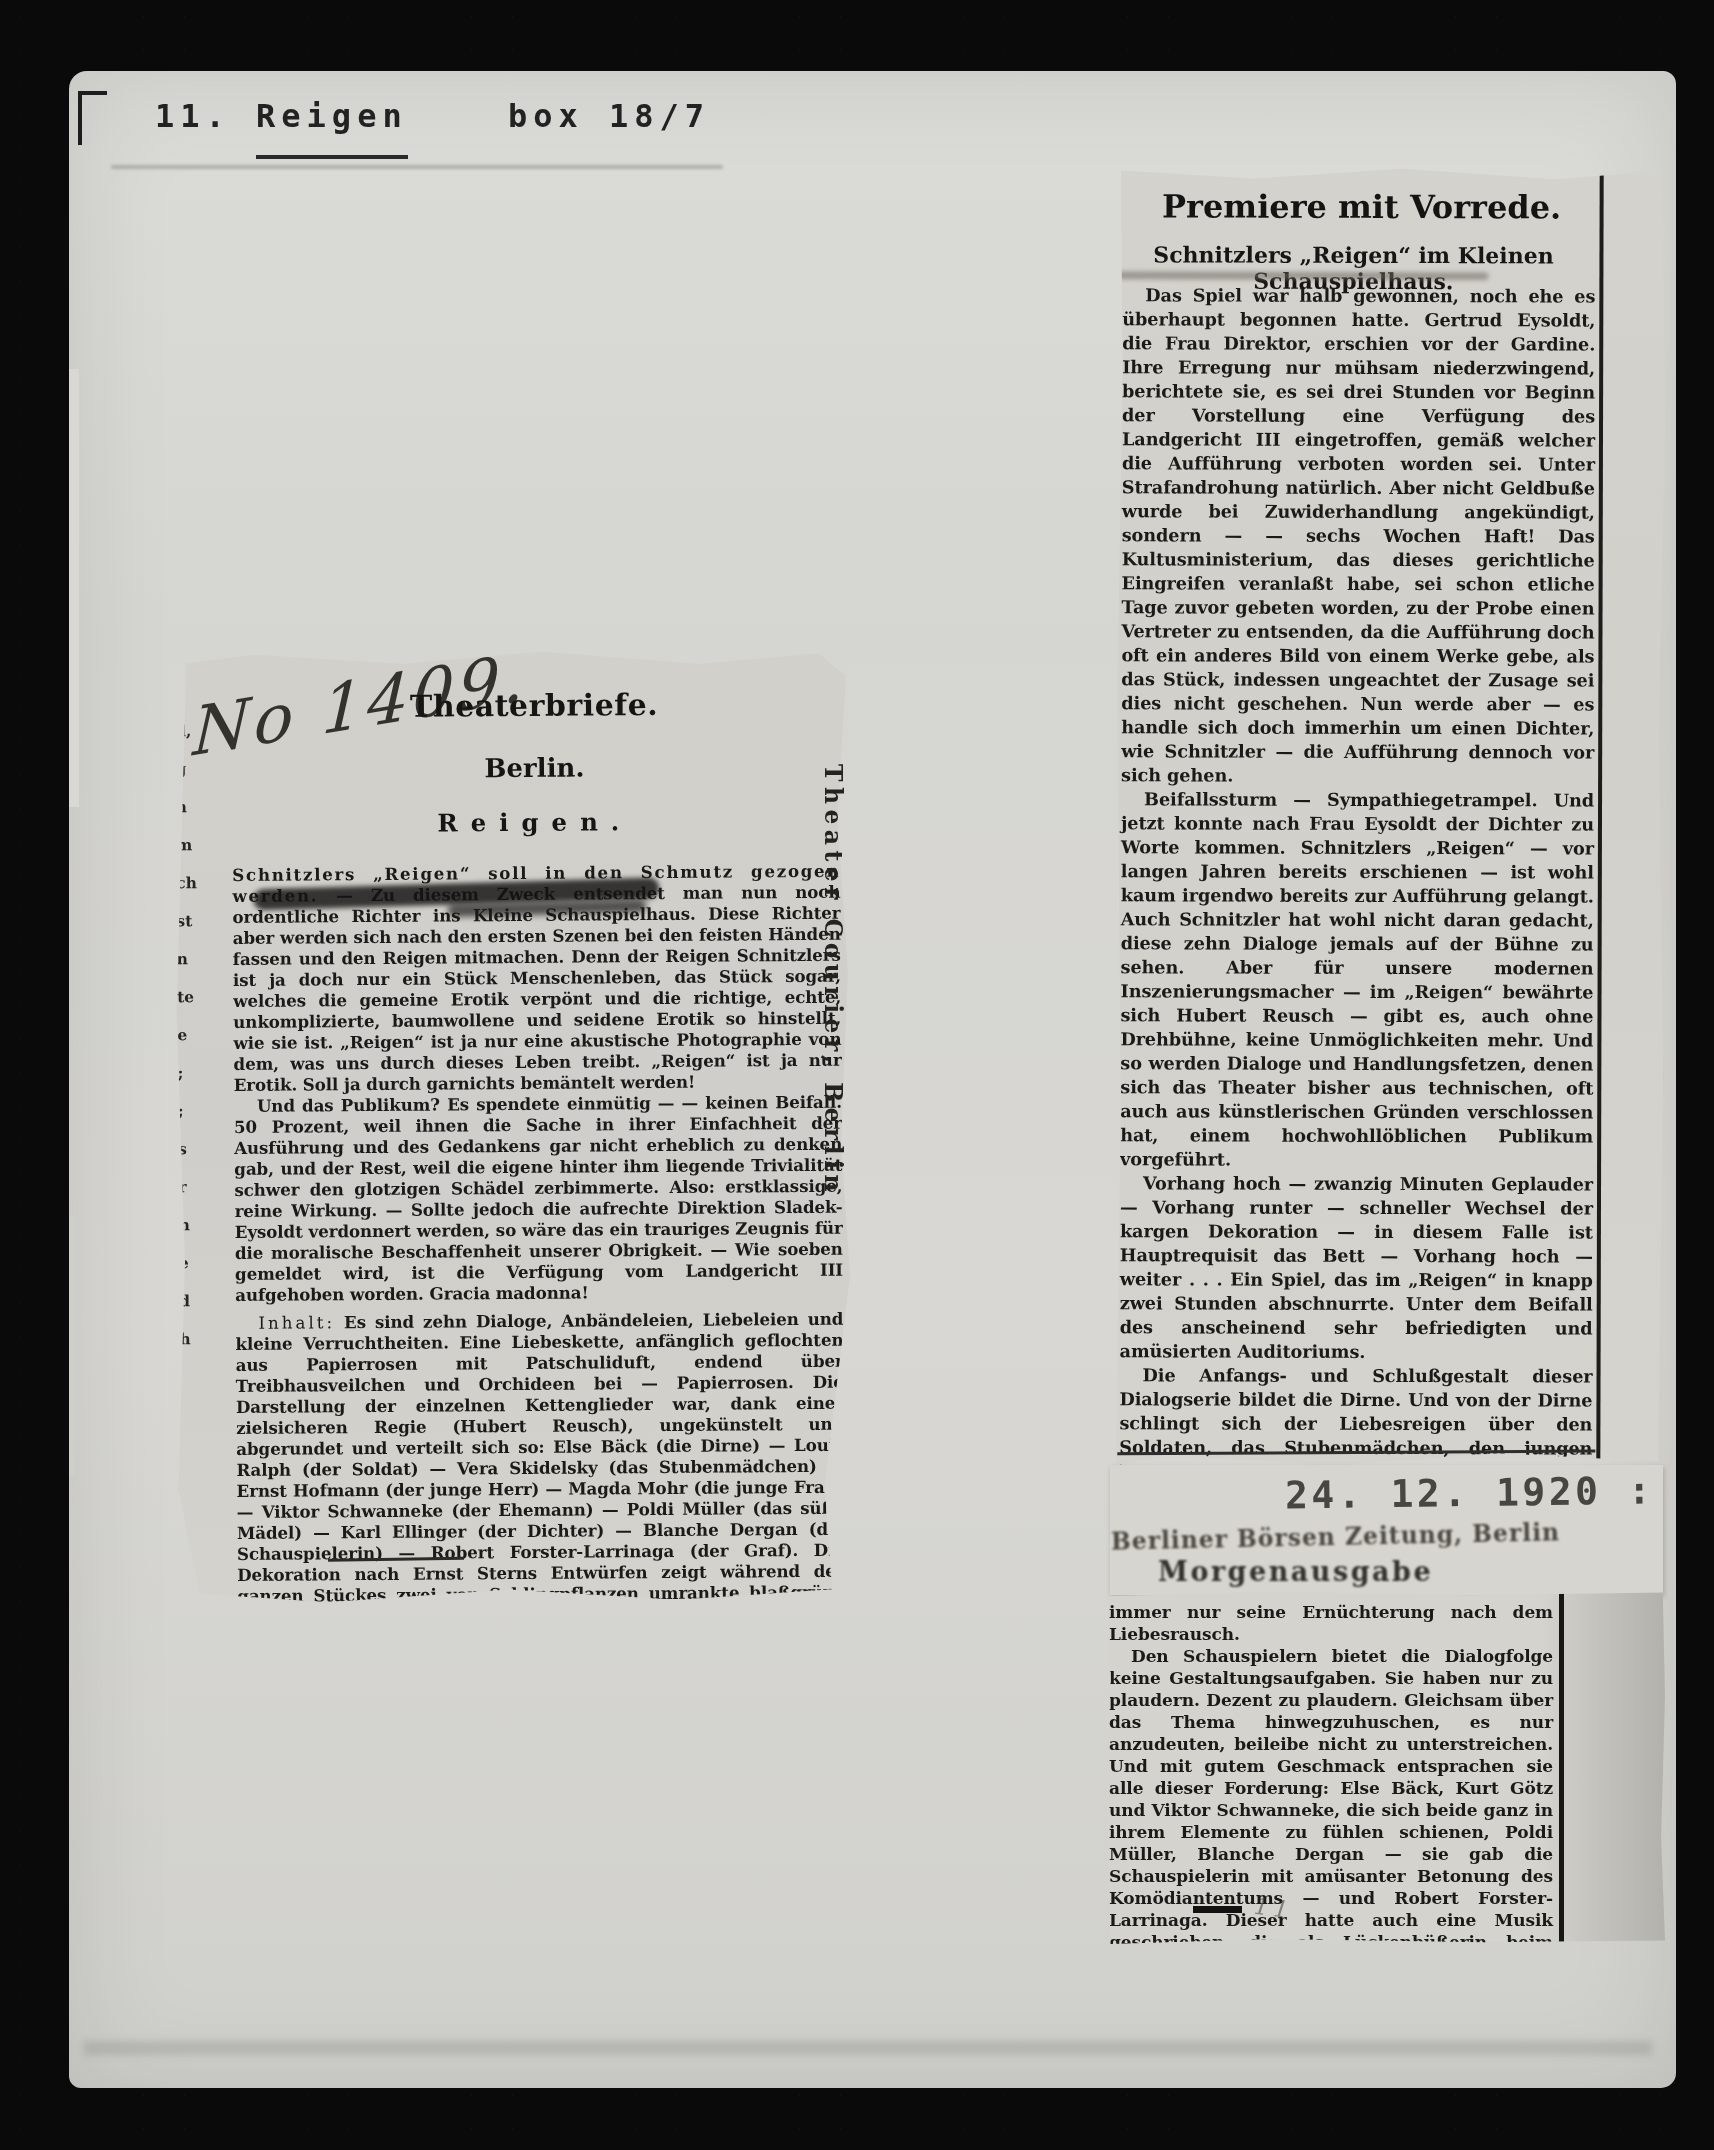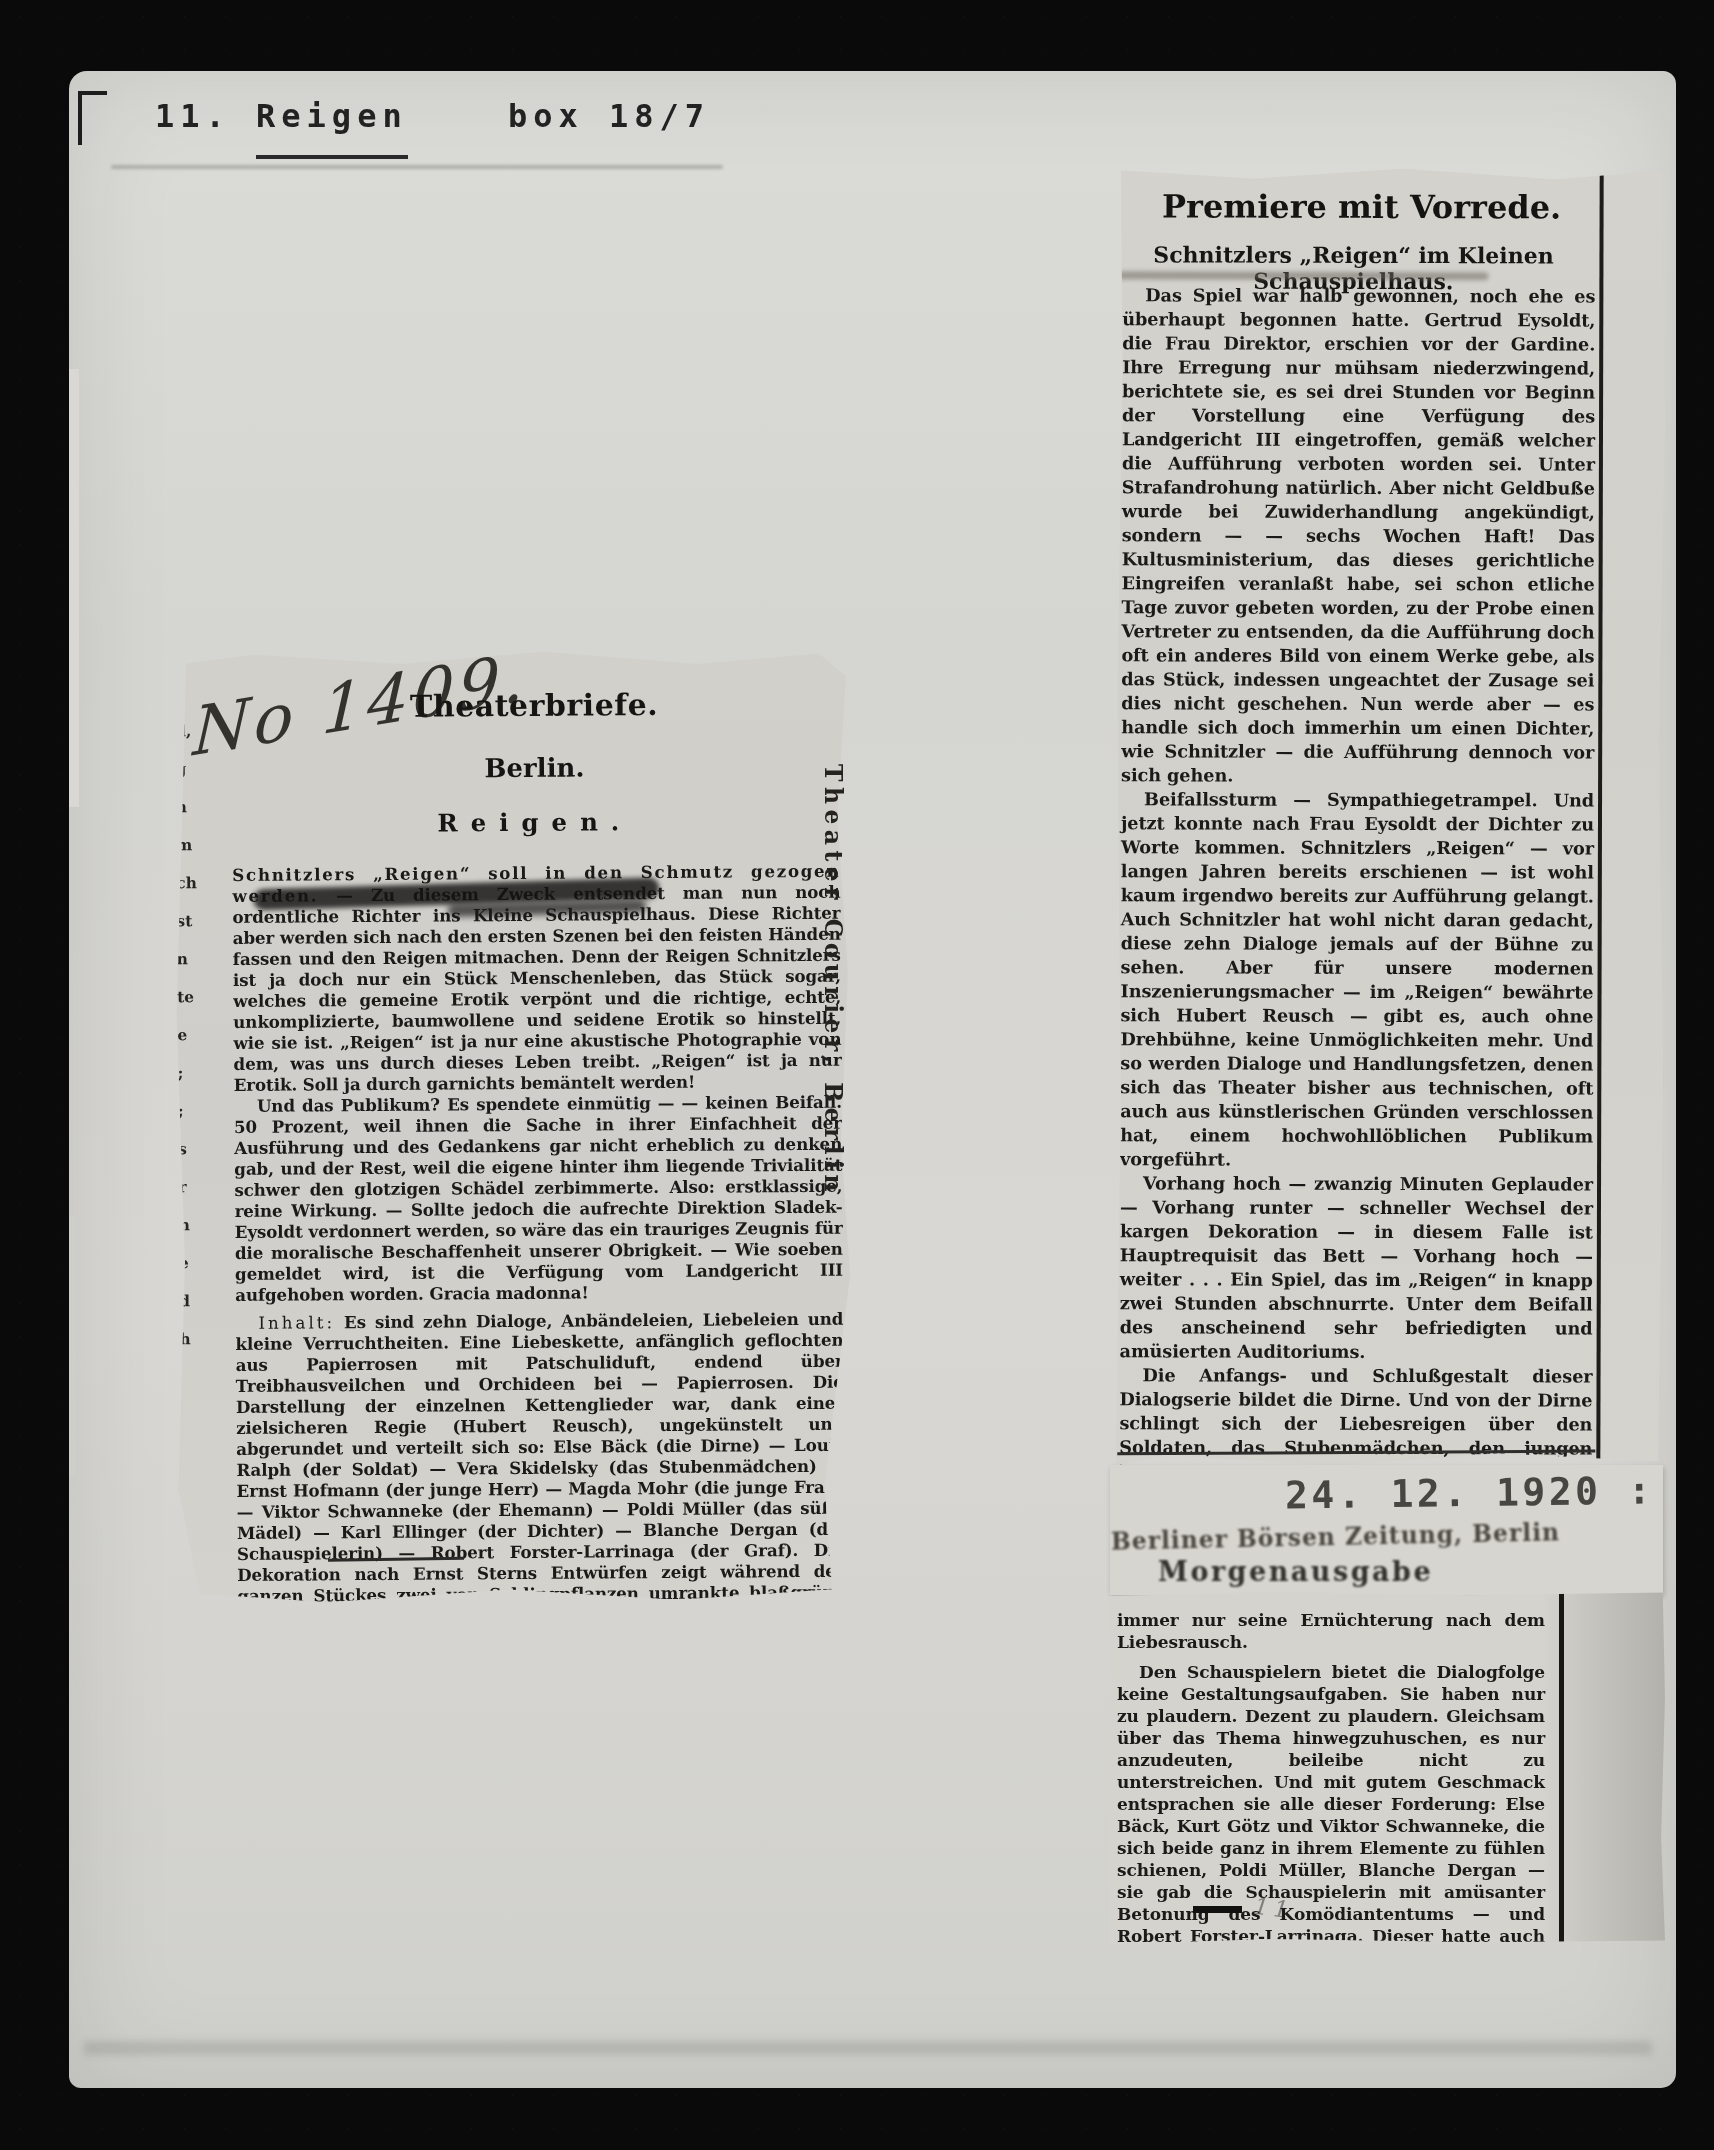--- a/index.html
+++ b/index.html
@@ -135,21 +135,21 @@
   .bottom-clip {
     left:1036px; top:1520px; width:560px; height:353px;
     background:linear-gradient(90deg,#d4d3cd 78%, #c6c5bf 86%, #b2b1ab 100%);
     clip-path:polygon(0.5% 1.5%, 30% 0.2%, 65% 1.2%, 99.6% 0.4%, 100% 30%, 99.3% 70%, 100% 99%, 68% 99.5%, 30% 98.6%, 1% 100%, 0.2% 60%, 1% 25%);
   }
   .bottom-rule-v { position:absolute; left:454px; top:0; width:4.5px; height:100%; background:#171716; }
   .bottom-body {
     position:absolute; left:4px; top:10px; width:444px;
     font-size:17px; line-height:22px; text-align:justify; color:#1b1a18;
   }
-  .bottom-body p { margin:8px; }
+  .bottom-body p { margin:0; }
   .bottom-body p.indent { text-indent:22px; }
   .bottom-sig { text-align:right; padding-right:35px; font-weight:700; }
   .bottom-dash { position:absolute; left:88px; top:315px; width:49px; height:6.5px; background:#111110; }
   .margin-note {
     position:absolute; left:149px; top:304px; font-size:23px; font-style:italic;
     color:rgba(45,45,43,.5); transform:rotate(7deg); letter-spacing:5px;
   }
 </style>
 </head>
 <body>

